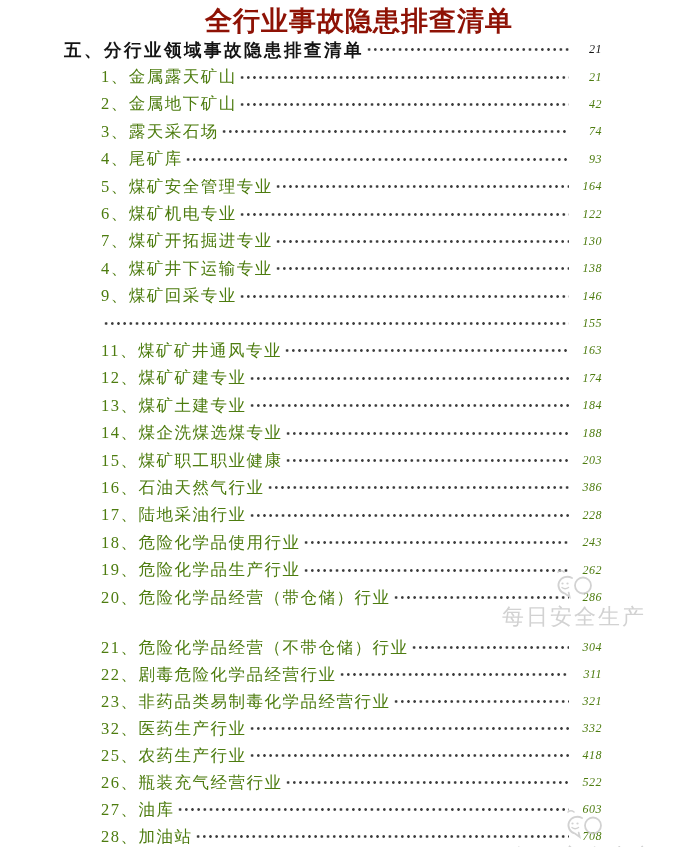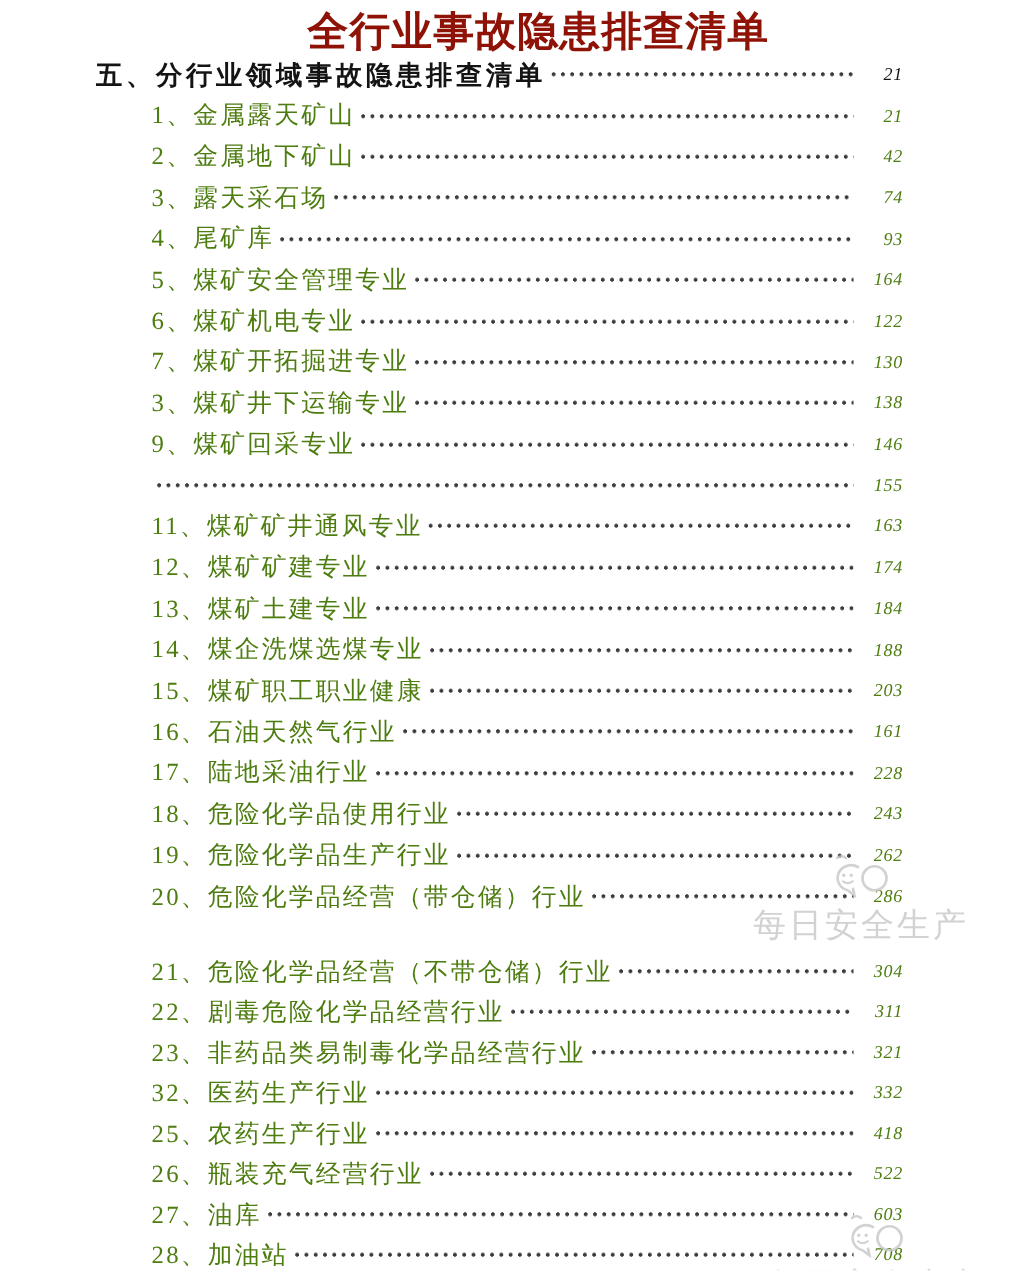--- a/index.html
+++ b/index.html
@@ -152,21 +152,21 @@
     <span class="pagenum i-page">122</span>
   </div>
 
   <div class="row item-row">
     <span class="i-label">7、煤矿开拓掘进专业</span>
     <span class="leader"></span>
     <span class="pagenum i-page">130</span>
   </div>
 
   <div class="row item-row">
-    <span class="i-label">3、煤矿井下运输专业</span>
+    <span class="i-label">4、煤矿井下运输专业</span>
     <span class="leader"></span>
     <span class="pagenum i-page">138</span>
   </div>
 
   <div class="row item-row">
     <span class="i-label">9、煤矿回采专业</span>
     <span class="leader"></span>
     <span class="pagenum i-page">146</span>
   </div>
 
@@ -201,21 +201,21 @@
 
   <div class="row item-row">
     <span class="i-label">15、煤矿职工职业健康</span>
     <span class="leader"></span>
     <span class="pagenum i-page">203</span>
   </div>
 
   <div class="row item-row">
     <span class="i-label">16、石油天然气行业</span>
     <span class="leader"></span>
-    <span class="pagenum i-page">161</span>
+    <span class="pagenum i-page">386</span>
   </div>
 
   <div class="row item-row">
     <span class="i-label">17、陆地采油行业</span>
     <span class="leader"></span>
     <span class="pagenum i-page">228</span>
   </div>
 
   <div class="row item-row">
     <span class="i-label">18、危险化学品使用行业</span>

